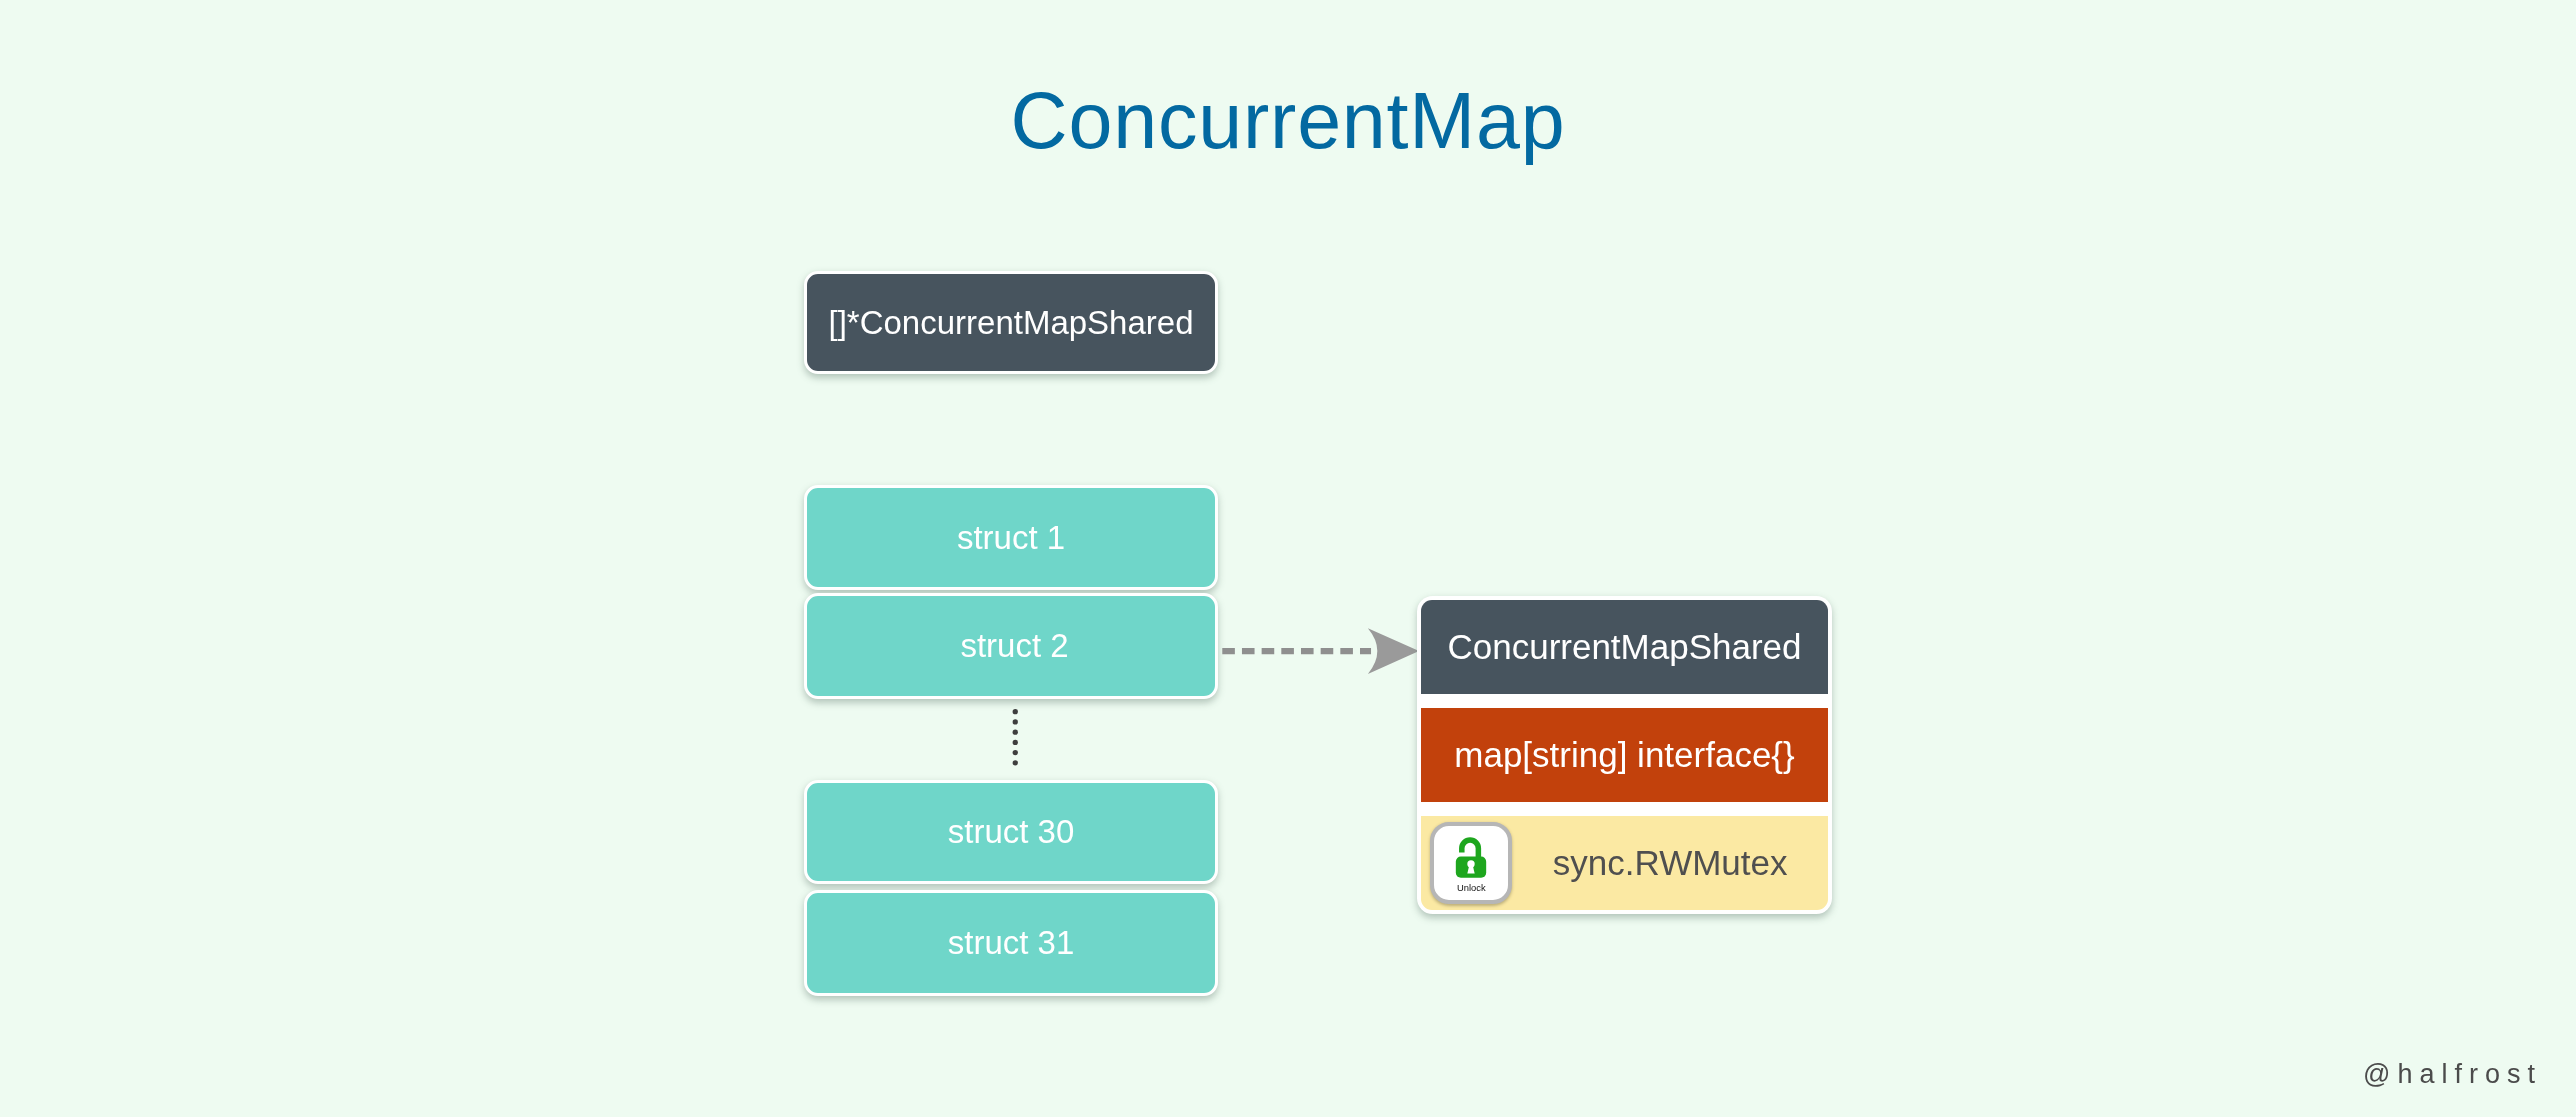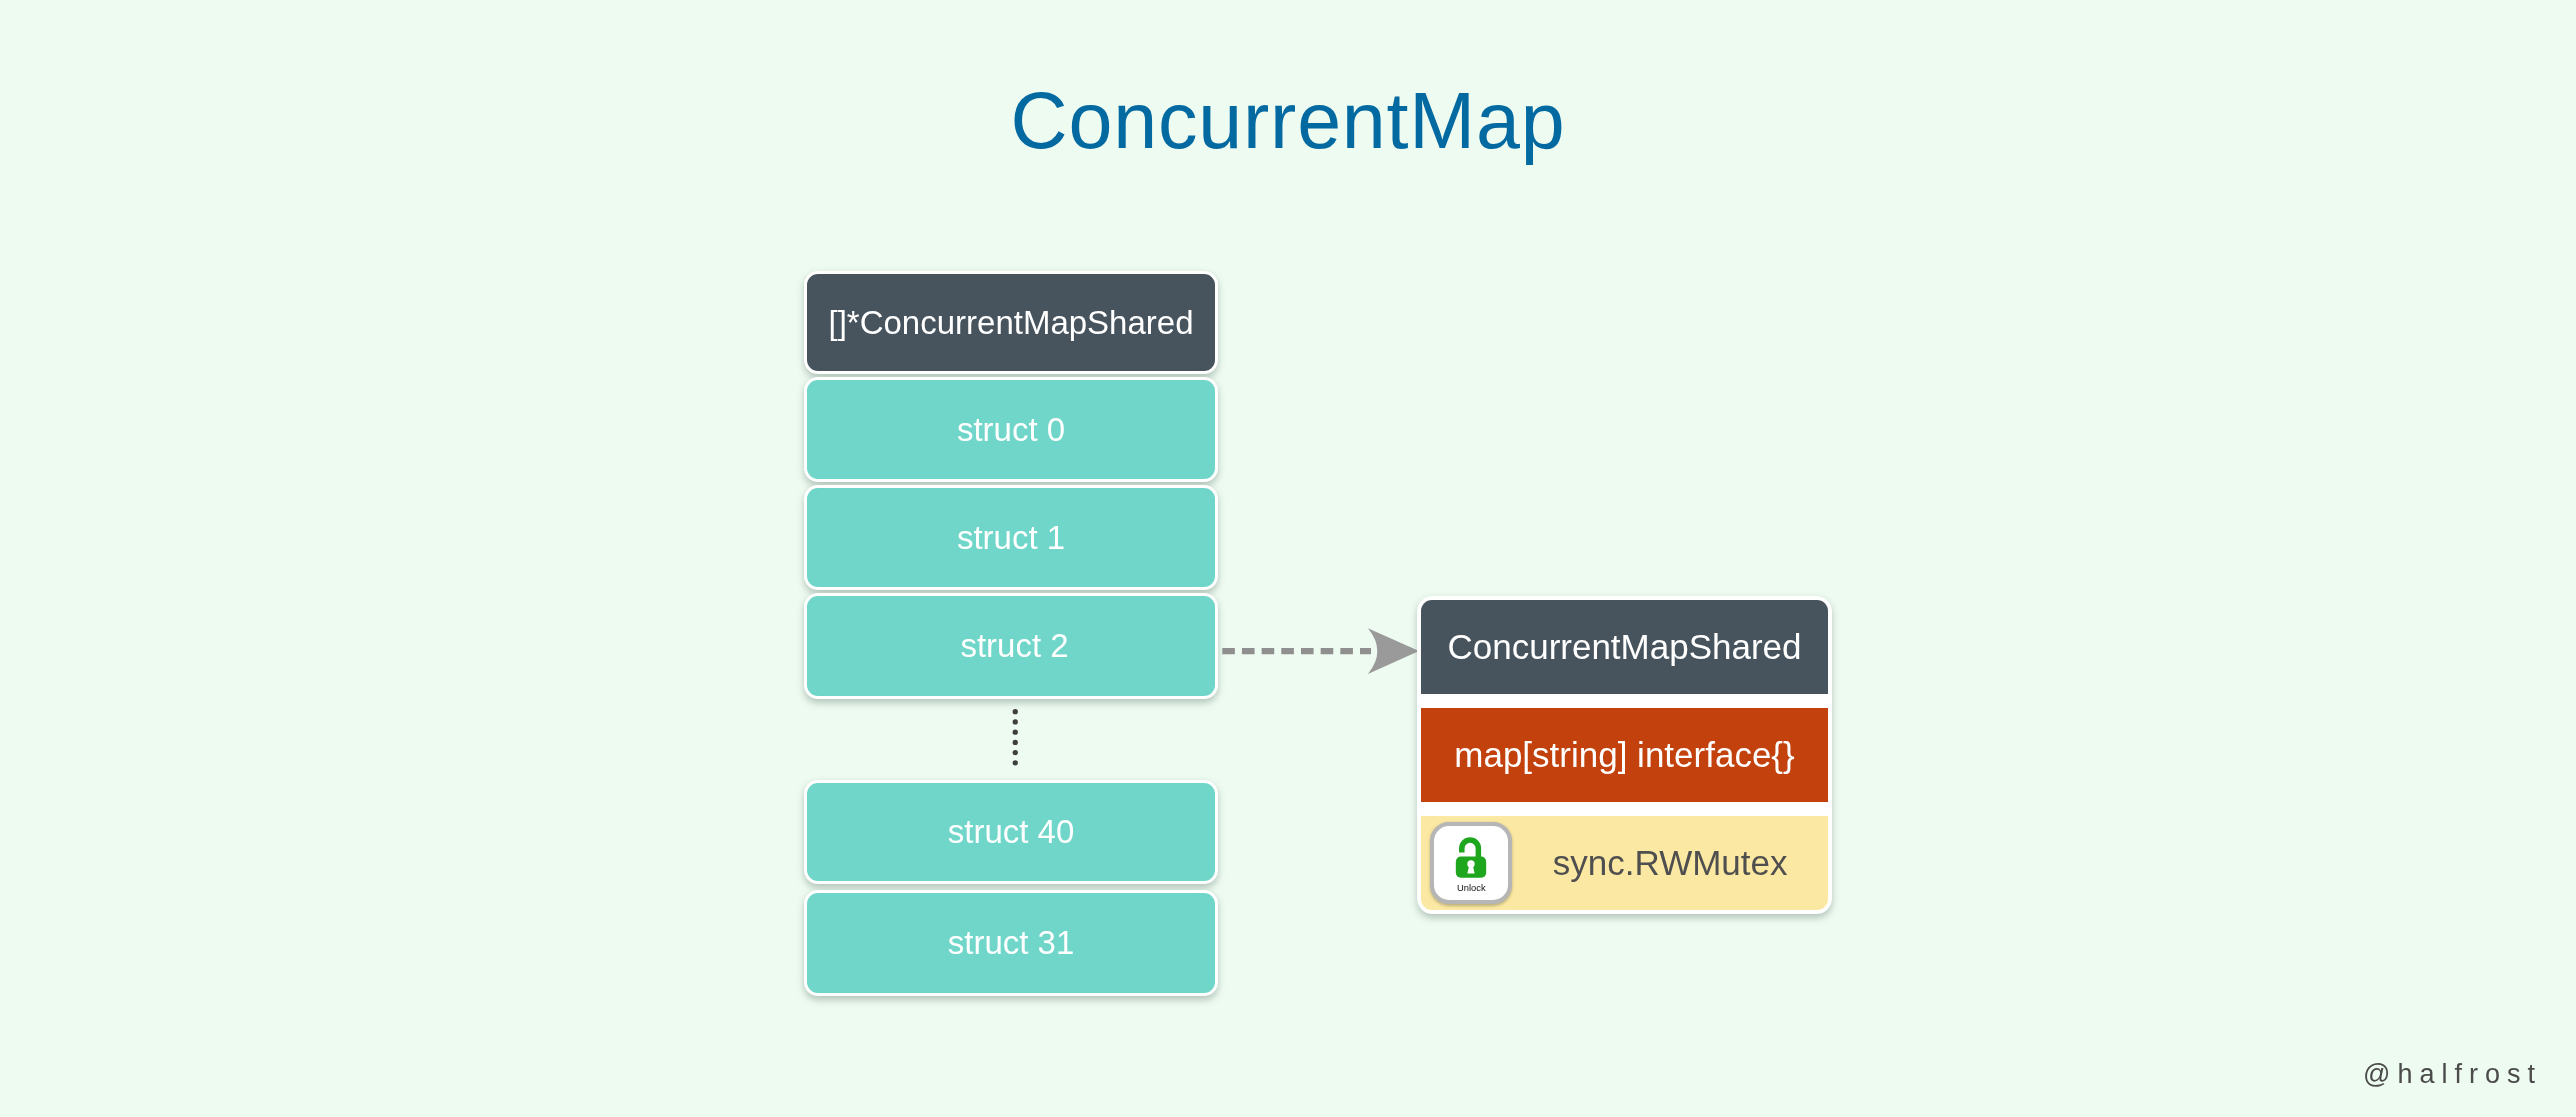--- a/index.html
+++ b/index.html
@@ -78,31 +78,28 @@
 </head>
 <body>
 
 <div class="canvas">
 
   <h1 class="title">ConcurrentMap</h1>
 
   <div class="row dark" style="top:271px;height:103px;">
     <span>[]*ConcurrentMapShared</span>
   </div>
-  <div class="row teal" style="top:377px;height:105px;">
-    <span>struct 0</span>
-  </div>
   <div class="row teal" style="top:485px;height:105px;">
     <span>struct 1</span>
   </div>
   <div class="row teal" style="top:593px;height:106px;padding-left:7px;">
     <span>struct 2</span>
   </div>
   <div class="row teal" style="top:780px;height:104px;">
-    <span>struct 40</span>
+    <span>struct 30</span>
   </div>
   <div class="row teal" style="top:890px;height:106px;align-items:center;">
     <span>struct 31</span>
   </div>
 
   <svg class="overlay" viewBox="0 0 3273 1420" aria-hidden="true">
     <g fill="#3e3e3e">
       <circle cx="1290" cy="904" r="3.4"></circle>
       <circle cx="1290" cy="917" r="3.4"></circle>
       <circle cx="1290" cy="930" r="3.4"></circle>

